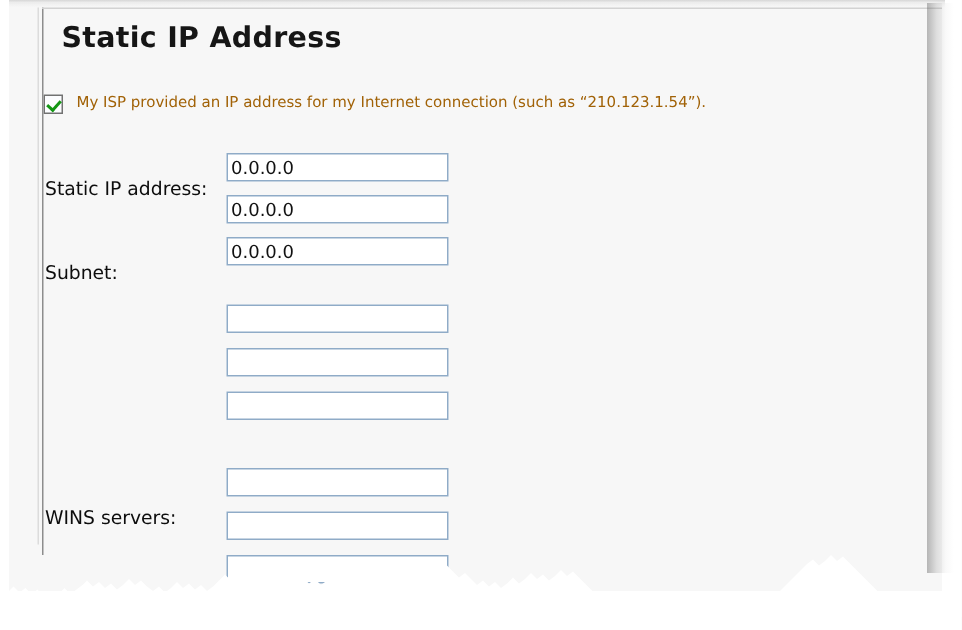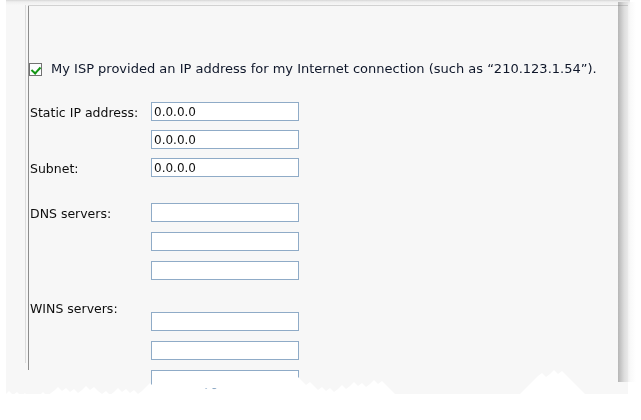--- a/index.html
+++ b/index.html
@@ -118,34 +118,35 @@
     left: 3px;
     top: 1px;
     width: 4px;
     height: 7px;
     border: solid #149614;
     border-width: 0 2px 2px 0;
     transform: rotate(42deg);
   }
   #cb-label {
     margin-left: 9px;
-    font-size: 13px;
-    color: #0f172a;
+    font-size: 10px;
+    color: #a16207;
     white-space: nowrap;
     line-height: 16px;
     text-align: center;
   }
 
   
   .flabel {
     position: absolute;
     font-size: 12.5px;
     color: #0d0d0d;
     white-space: nowrap;
     left: 24px;
+    margin-top: 13px;
   }
   .fin {
     position: absolute;
     left: 145px;
     width: 148px;
     height: 19px;
     box-sizing: border-box;
     border: 1px solid #8fabc7;
     background: #ffffff;
     font-family: "DejaVu Sans", sans-serif;
@@ -170,40 +171,40 @@
 <body>
 
 <div id="stage">
 
   <div id="panel">
 
     <div id="inner-rule-light"></div>
     <div id="inner-rule"></div>
     <div id="inner-top-line"></div>
 
+    <div id="title">Static IP Address</div>
 
     <div id="cb-row">
       <span class="cbox"></span>
       <span id="cb-label">My ISP provided an IP address for my Internet connection (such as “210.123.1.54”).</span>
     </div>
 
     <div class="flabel" style="top:103px">Static IP address:</div>
     <input class="fin" type="text" style="top: 100px;" value="0.0.0.0">
 
     <input class="fin" type="text" style="top: 128px;" value="0.0.0.0">
 
     <div class="flabel" style="top:159px">Subnet:</div>
     <input class="fin" type="text" style="top: 156px;" value="0.0.0.0">
 
-    <div class="flabel" style="top:204px">DNS servers:</div>
     <input class="fin" type="text" style="top: 201px;" value="">
     <input class="fin" type="text" style="top: 230px;" value="">
     <input class="fin" type="text" style="top: 259px;" value="">
 
-    <div class="flabel" style="top:299px">WINS servers:</div>
+    <div class="flabel" style="top:322px">WINS servers:</div>
     <input class="fin" type="text" style="top: 310px;" value="">
     <input class="fin" type="text" style="top: 339px;" value="">
     <input class="fin" type="text" style="top: 368px;" value="">
 
   </div>
 
   <div id="panel-shadow-right"></div>
   <div id="panel-shadow-top"></div>
 
   <svg id="tear" viewBox="0 0 641 68" preserveAspectRatio="none">

